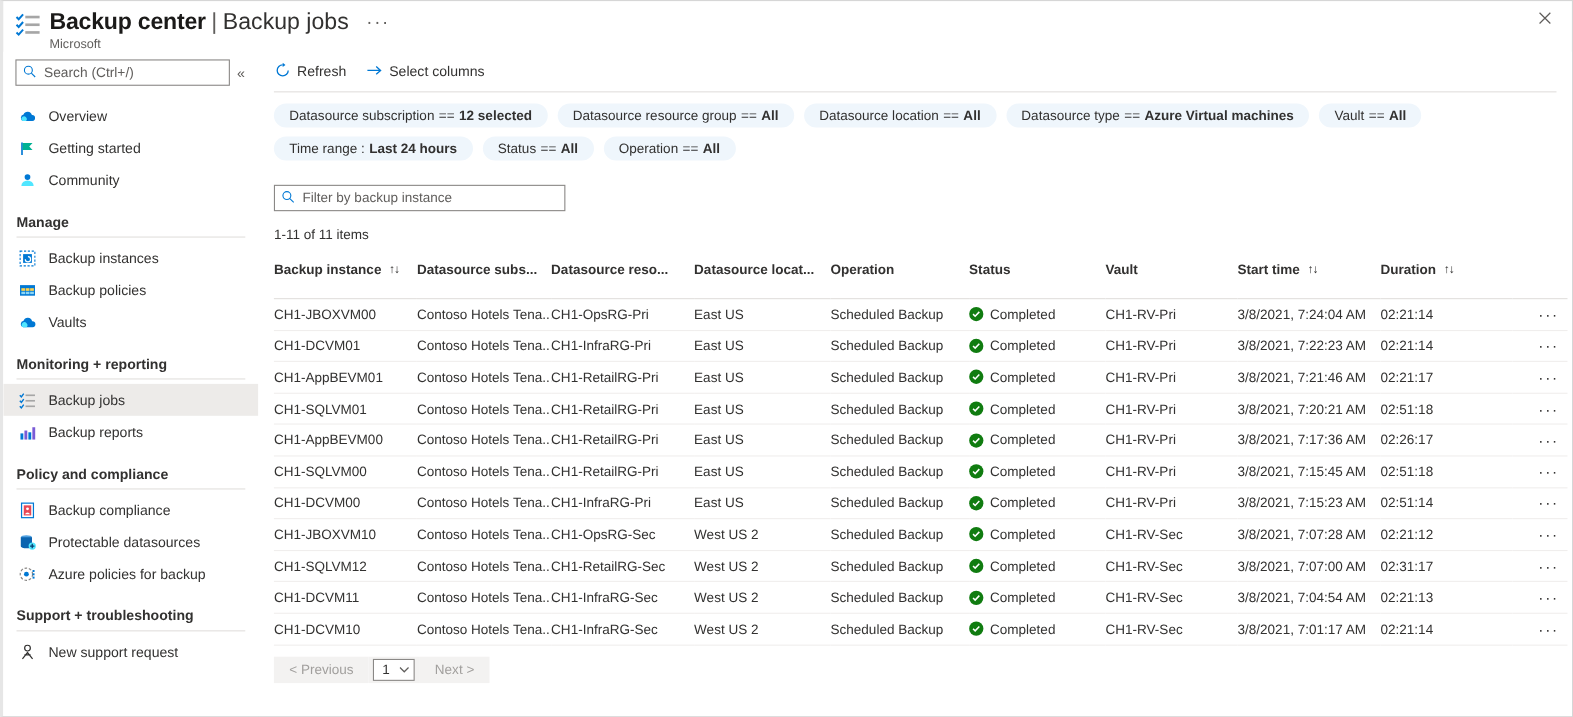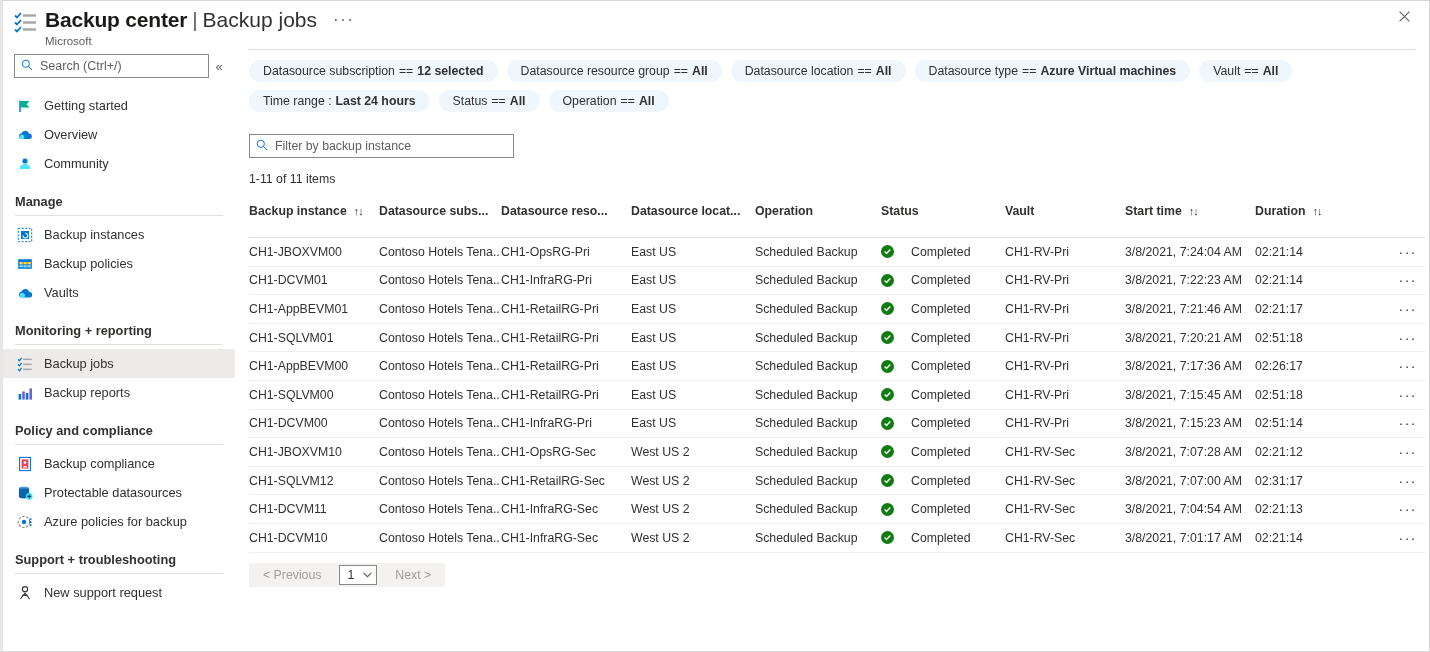--- a/index.html
+++ b/index.html
@@ -189,21 +189,21 @@
   }
   .sorticon { color: #323130; font-size: 11px; letter-spacing: -1px; cursor: pointer; }
   table.jobs td {
     font-size: 12.3px; color: #323130;
     padding: 0; height: 28.6px;
     border-bottom: 1px solid #f0eeed;
     white-space: nowrap; overflow: hidden;
     vertical-align: middle;
   }
   td.status-cell { }
-  .status-wrap { display: flex; align-items: center; gap: 17px; }
+  .status-wrap { display: flex; align-items: center; gap: 6px; }
   .ok-badge {
     width: 13px; height: 13px; border-radius: 50%;
     background: #107c10;
     display: inline-flex; align-items: center; justify-content: center;
     flex: 0 0 auto;
   }
   .ok-badge svg { display: block; }
   .row-menu {
     color: #323130; letter-spacing: 1.5px; font-size: 14px;
     cursor: pointer; padding-left: 2px;
@@ -293,34 +293,34 @@
           </svg>
         </span>
         <input type="text" placeholder="Search (Ctrl+/)" style="">
       </div>
       <div class="collapse-chev">«</div>
     </div>
     <div id="nav-container">
         <div class="nav-item">
           <span class="nav-ico">
             <svg width="16" height="16" viewBox="0 0 16 16">
+              <path d="M4 12 A3 3 0 0 1 4.4 6.2 A4 4 0 0 1 12 6.6 A2.7 2.7 0 0 1 12.4 12 Z" fill="#0078d4"></path>
+              <path d="M3.2 8.4 A2.4 2.4 0 0 0 3.6 12 L6.5 12 A2.4 2.4 0 0 0 3.2 8.4 Z" fill="#50e6ff"></path>
+            </svg>
+          </span>
+          <span class="nav-label">Overview</span>
+        </div>
+        <div class="nav-item">
+          <span class="nav-ico">
+            <svg width="16" height="16" viewBox="0 0 16 16">
               <path d="M3 2.6 L3 14" stroke="#0078d4" stroke-width="1.5" fill="none"></path>
               <path d="M3.6 3 L12.6 3 L9.6 6.2 L12.6 9.4 L3.6 9.4 Z" fill="#00b294"></path>
             </svg>
           </span>
           <span class="nav-label">Getting started</span>
-        </div>
-        <div class="nav-item">
-          <span class="nav-ico">
-            <svg width="16" height="16" viewBox="0 0 16 16">
-              <path d="M4 12 A3 3 0 0 1 4.4 6.2 A4 4 0 0 1 12 6.6 A2.7 2.7 0 0 1 12.4 12 Z" fill="#0078d4"></path>
-              <path d="M3.2 8.4 A2.4 2.4 0 0 0 3.6 12 L6.5 12 A2.4 2.4 0 0 0 3.2 8.4 Z" fill="#50e6ff"></path>
-            </svg>
-          </span>
-          <span class="nav-label">Overview</span>
         </div>
         <div class="nav-item">
           <span class="nav-ico">
             <svg width="16" height="16" viewBox="0 0 16 16">
               <circle cx="8" cy="5" r="2.6" fill="#0078d4"></circle>
               <path d="M2.4 13 A5.6 5 0 0 1 13.6 13 Z" fill="#50e6ff"></path>
             </svg>
           </span>
           <span class="nav-label">Community</span>
         </div>
@@ -430,20 +430,39 @@
               <path d="M3.4 14 L8 8.2 L12.6 14 M5.2 10.4 L10.8 10.4" stroke="#323130" stroke-width="1.1" fill="none"></path>
             </svg>
           </span>
           <span class="nav-label">New support request</span>
         </div>
       </div>
   </div>
 
   <div class="main">
 
+    <div class="cmdbar">
+      <div class="cmd">
+        <span class="ci">
+          <svg width="14" height="14" viewBox="0 0 14 14">
+            <path d="M12 7 A5 5 0 1 1 7 2" stroke="#0078d4" stroke-width="1.2" fill="none"></path>
+            <path d="M7 0 L7 4 L9.5 2 Z" fill="#0078d4"></path>
+          </svg>
+        </span>
+        <span>Refresh</span>
+      </div>
+      <div class="cmd">
+        <span class="ci">
+          <svg width="15" height="14" viewBox="0 0 15 14">
+            <path d="M1 7 L13 7 M9 3.4 L13 7 L9 10.6" stroke="#0078d4" stroke-width="1.2" fill="none"></path>
+          </svg>
+        </span>
+        <span>Select columns</span>
+      </div>
+    </div>
     <div class="cmd-rule"></div>
 
     <div class="pill-area">
       <div class="pill-row" id="pill-row-1">
           <div class="pill">
             <span class="pk">Datasource subscription</span>
             <span style="margin: 0px 0px 0px 4px;">==</span>
             <b>12 selected</b>
           </div>
           <div class="pill">

